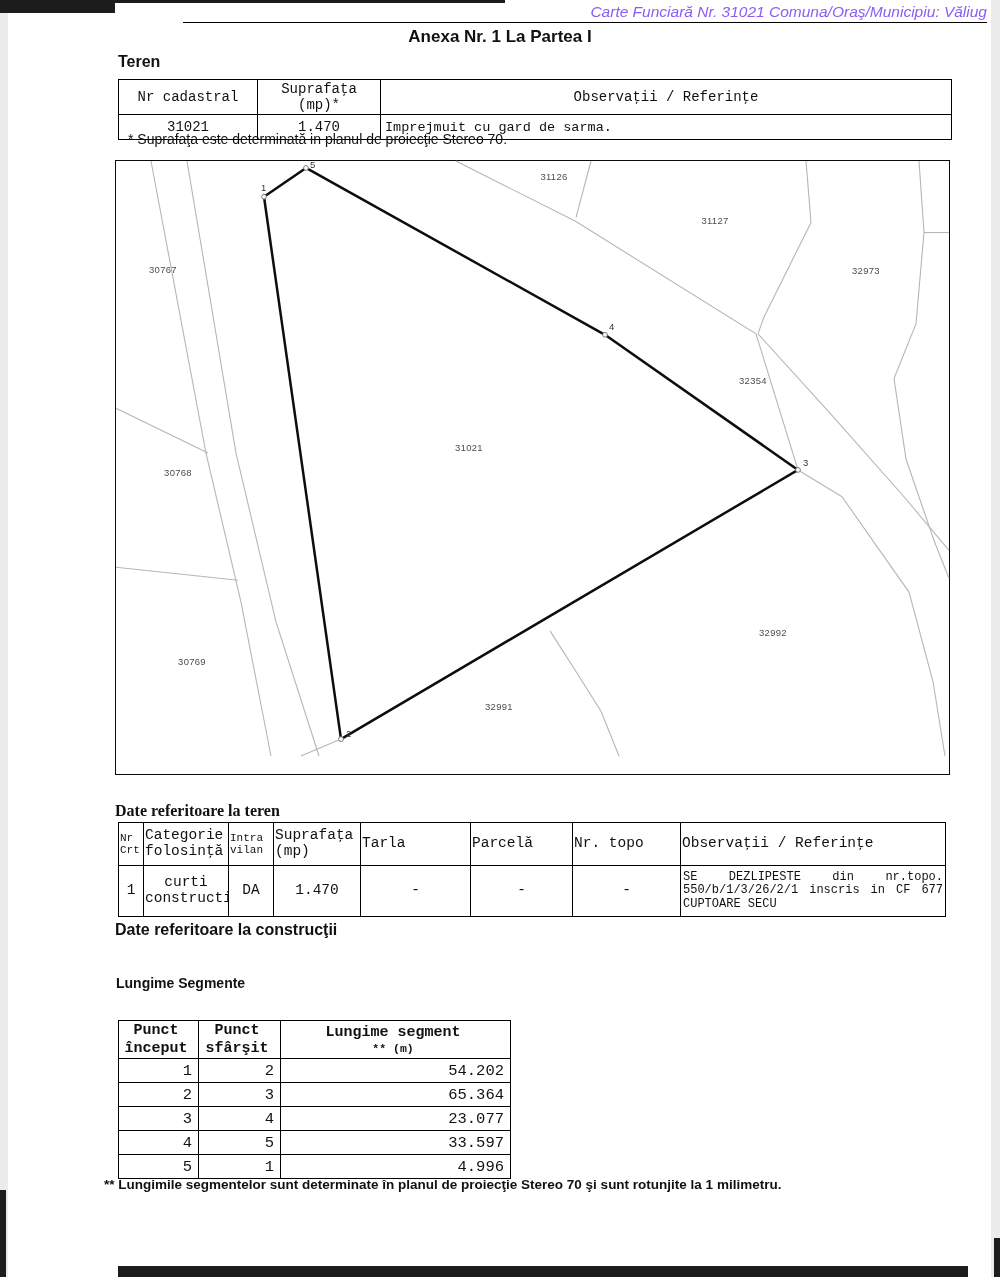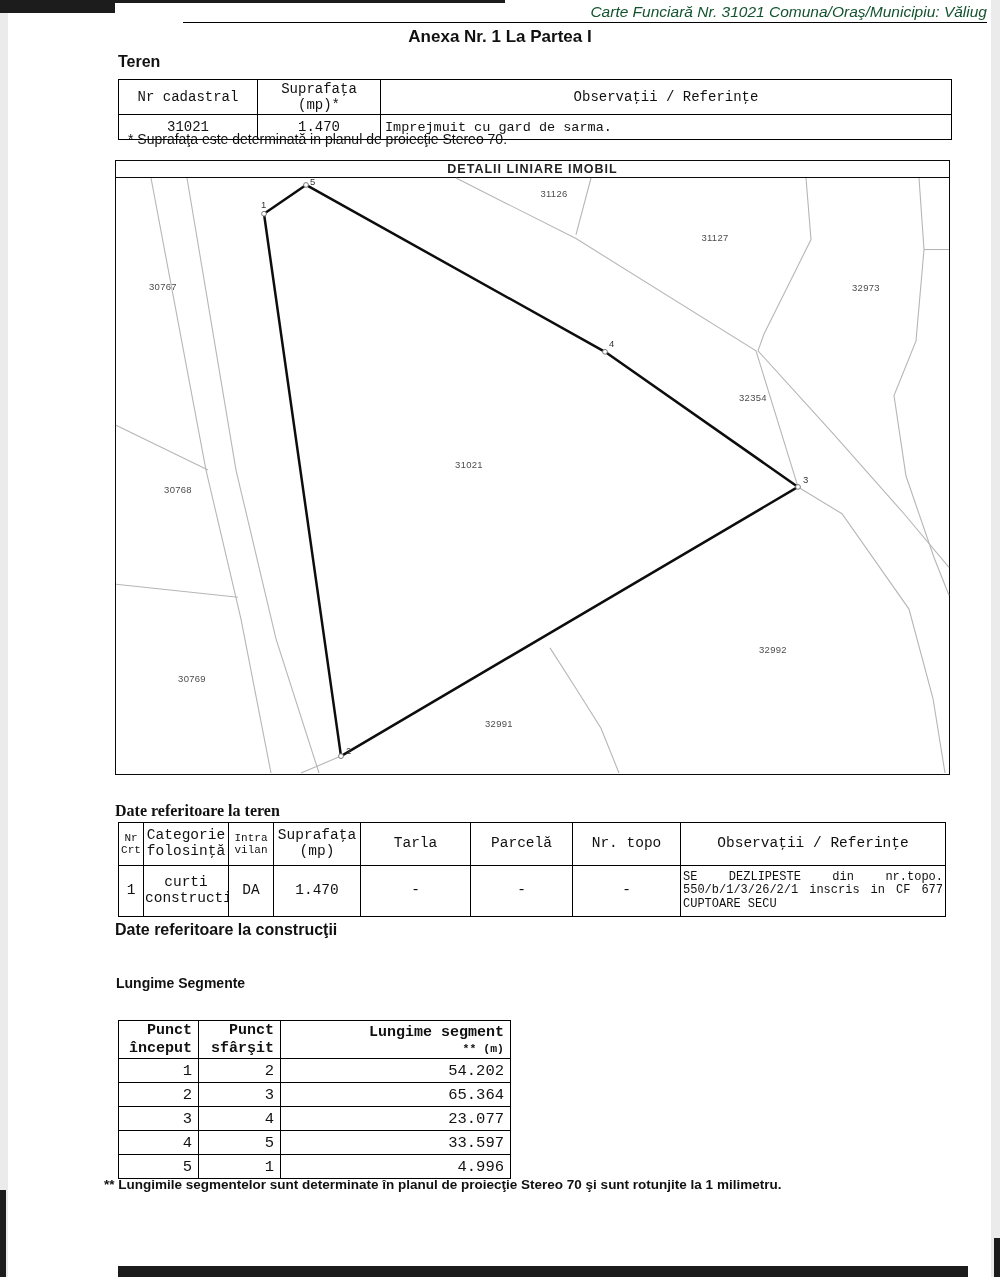--- a/index.html
+++ b/index.html
@@ -3,21 +3,21 @@
 <meta charset="utf-8">
 <style>
   html,body{margin:0;padding:0;background:#fff;}
   #page{position:relative;width:1000px;height:1277px;background:#ffffff;overflow:hidden;
         font-family:"Liberation Sans",sans-serif;color:#111;}
   .abs{position:absolute;}
   
   .edge{background:#ebebeb;}
   .blackbar{background:#1c1c1c;}
   
-  #header-title{top:3px;left:0;width:987px;text-align:right;font-style:italic;font-size:15.5px;color:#14532d;}
+  #header-title{top:3px;left:0;width:987px;text-align:right;font-style:italic;font-size:15.5px;color:#8b5cf6;}
   #header-rule{top:22px;left:183px;width:804px;height:0;border-top:1.6px solid #000;}
   #annex-title{top:27px;left:0;width:1000px;text-align:center;font-weight:bold;font-size:17px;}
   .h1{font-weight:bold;font-size:16px;}
   #teren-heading{top:53px;left:118px;}
   
   table{border-collapse:collapse;table-layout:fixed;font-family:Liberation Mono, monospace;}
   td,th{border:1.8px solid #000;font-weight:normal;overflow:hidden;}
   .pre{white-space:pre-line;}
   
   #teren-table{top:79px;left:118px;width:833px;font-size:14px;}
@@ -26,31 +26,31 @@
   #teren-table td.left{text-align:left;padding-left:4px;font-size:13.5px;}
   #teren-footnote{top:131px;left:128px;font-size:14px;}
   
   #map-box{top:160px;left:115px;width:833px;height:613px;border:1.5px solid #0a0a0a;background:#fff;}
   #map-title{height:16px;line-height:16px;text-align:center;border-bottom:1.4px solid #0a0a0a;
              font-size:12.5px;font-weight:bold;letter-spacing:1px;color:#222;}
   #map-svg{display:block;width:833px;height:595px;overflow:visible;}
   
   #teren-detail-heading{top:802px;left:115px;font-family:Liberation Serif, serif;}
   #detail-table{top:822px;left:118px;width:827px;font-size:14.5px;}
-  #detail-table th{height:40px;text-align:center;line-height:1.1;}
+  #detail-table th{height:40px;text-align:left;line-height:1.1;}
   #detail-table td{height:48px;text-align:center;line-height:1.1;}
   #detail-table .small{font-size:11px;}
   #detail-table td.obs{font-size:12px;text-align:left;vertical-align:middle;padding:0 2px;}
   .just{text-align:justify;-moz-text-align-last:justify;text-align-last:justify;}
   #constructii-heading{top:921px;left:115px;}
   
   #seg-heading{top:975px;left:116px;font-weight:bold;font-size:14px;}
   #seg-note{top:993px;left:116px;font-weight:bold;font-size:14.5px;}
   #seg-table{top:1020px;left:118px;width:392px;font-size:15px;}
-  #seg-table th{height:35px;text-align:right;padding-right:6px;font-weight:bold;line-height:1.15;margin-top:44px;}
+  #seg-table th{height:35px;padding-right:6px;font-weight:bold;line-height:1.15;margin-top:44px;}
   #seg-table td{height:21px;text-align:right;padding-right:6px;font-size:15.5px;}
   #seg-table .sub{font-size:11.5px;font-weight:bold;}
   #seg-footnote{top:1177px;left:104px;font-weight:bold;font-size:13.5px;}
 </style>
 </head>
 <body>
 
 <div id="page">
 
   <div class="abs edge" style="left:0;top:0;width:8px;height:1277px;"></div>
@@ -81,21 +81,20 @@
     <tr>
       <td>31021</td>
       <td>1.470</td>
       <td class="left">Imprejmuit cu gard de sarma.</td>
     </tr>
   </tbody>
     </table>
   <div class="abs" id="teren-footnote">* Suprafaţa este determinată in planul de proiecţie Stereo 70.</div>
 
   <div class="abs" id="map-box">
-    <div id="map-title">DETALII LINIARE IMOBIL</div>
     <svg id="map-svg" viewBox="0 0 833 599" preserveAspectRatio="none">
         <polyline points="35,0 90,294 125,444 155,599" fill="none" stroke="#b6b6b6" stroke-width="1.1"></polyline>
         <polyline points="71,0 120,294 160,464 203,599" fill="none" stroke="#b6b6b6" stroke-width="1.1"></polyline>
         <polyline points="0,409 122,422" fill="none" stroke="#b6b6b6" stroke-width="1.1"></polyline>
         <polyline points="0,249 92,294" fill="none" stroke="#b6b6b6" stroke-width="1.1"></polyline>
         <polyline points="340,0 460,61 640,174 682,311" fill="none" stroke="#b6b6b6" stroke-width="1.1"></polyline>
         <polyline points="682,311 726,338 793,434 817,524 829,599" fill="none" stroke="#b6b6b6" stroke-width="1.1"></polyline>
         <polyline points="475,0 460,57" fill="none" stroke="#b6b6b6" stroke-width="1.1"></polyline>
         <polyline points="690,0 695,62 648,157 642,174" fill="none" stroke="#b6b6b6" stroke-width="1.1"></polyline>
         <polyline points="642,174 716,256 788,338 833,392" fill="none" stroke="#b6b6b6" stroke-width="1.1"></polyline>

